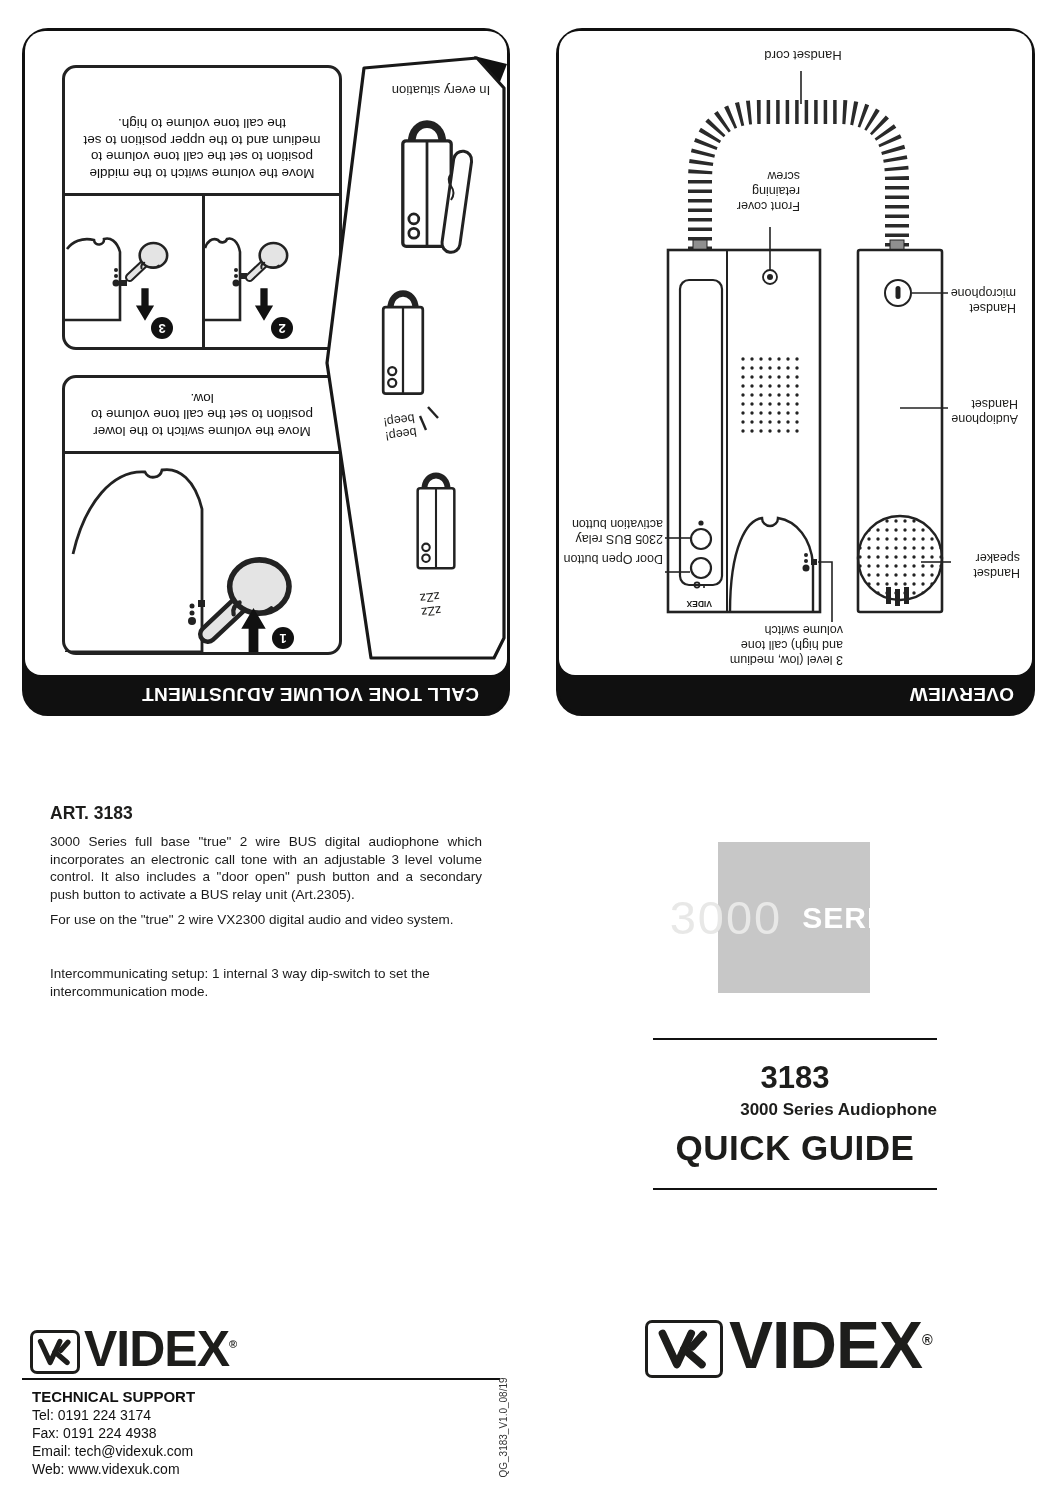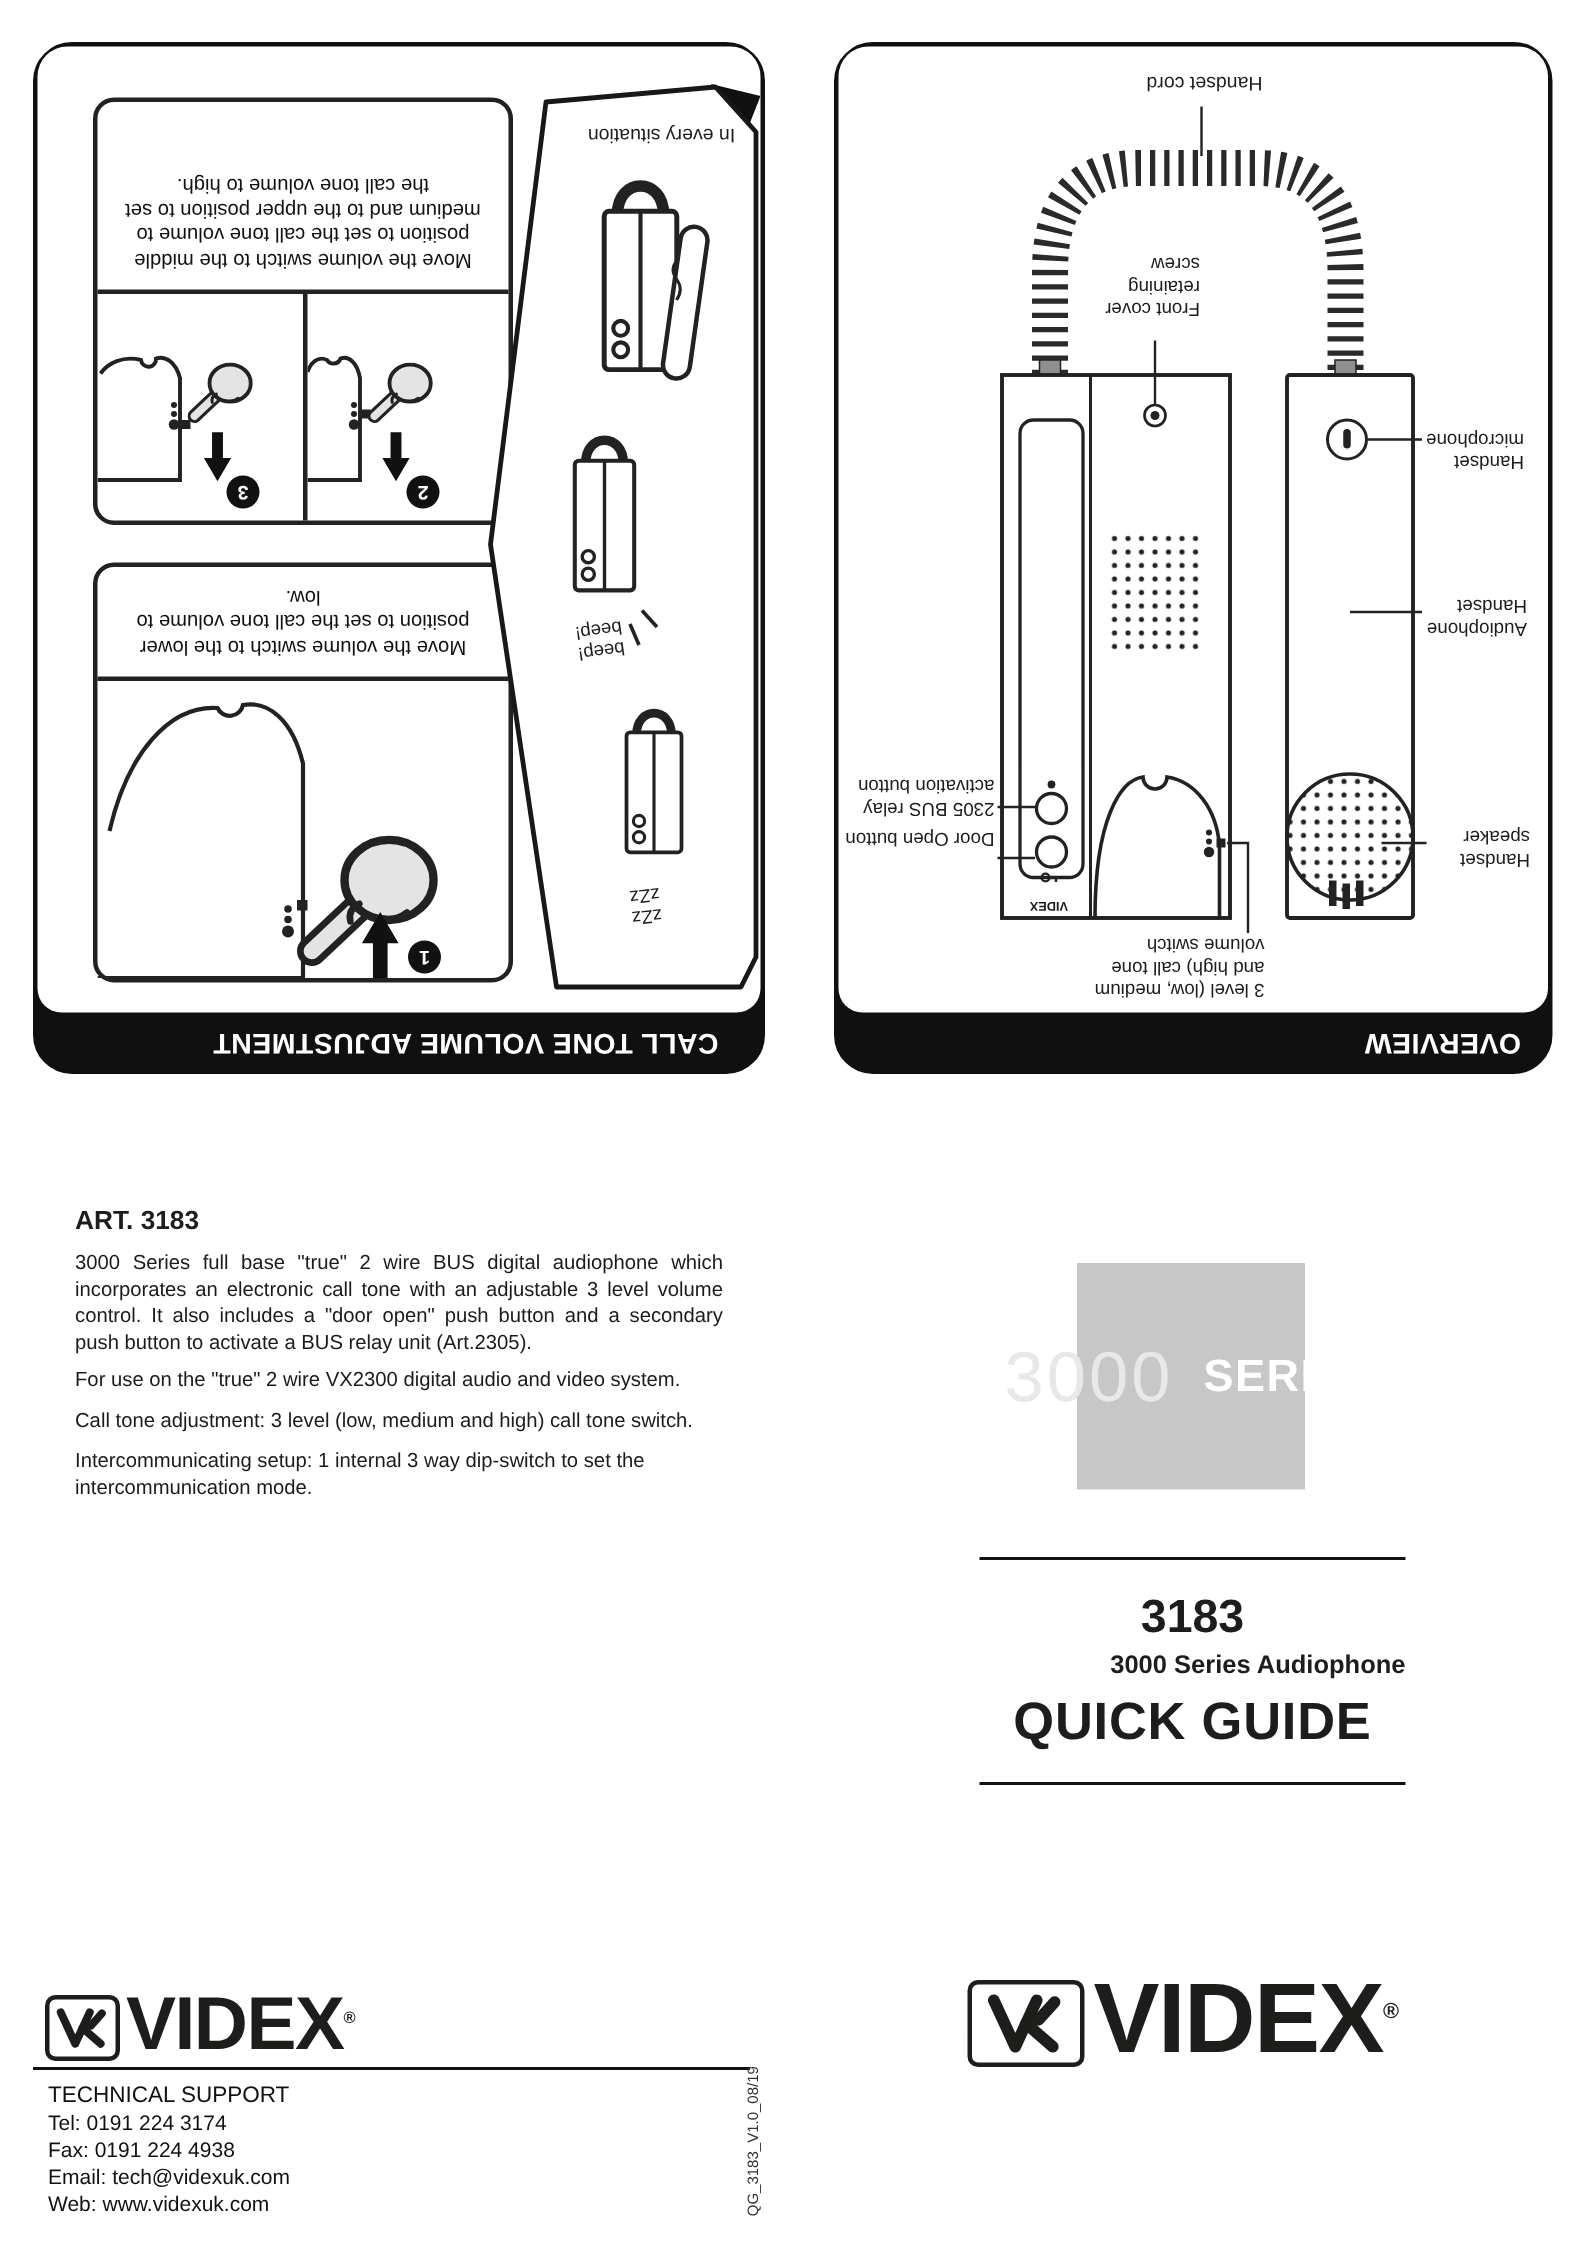--- a/index.html
+++ b/index.html
@@ -239,21 +239,20 @@
     </div>
 
     <div class="panel-bar">
       <div class="bar-title" style="padding-left:18px">OVERVIEW</div>
     </div>
   </div>
 
   <div class="h-art" style="left:50px;top:803px">ART. 3183</div>
   <div class="para just" style="left:50px;top:833px;width:432px">3000 Series full base "true" 2 wire BUS digital audiophone which incorporates an electronic call tone with an adjustable 3 level volume control. It also includes a "door open" push button and a secondary push button to activate a BUS relay unit (Art.2305).</div>
   <div class="para" style="left:50px;top:911px;width:440px">For use on the "true" 2 wire VX2300 digital audio and video system.</div>
-  <div class="para" style="left:50px;top:938px;width:440px">Call tone adjustment: 3 level (low, medium and high) call tone switch.</div>
   <div class="para" style="left:50px;top:965px;width:412px">Intercommunicating setup: 1 internal 3 way dip-switch to set the intercommunication mode.</div>
 
   <div class="badge" style="left:718px;top:842px;width:152px;height:151px">
     <div class="b1">3000</div>
     <div class="b2">SERIES</div>
   </div>
 
   <div class="rule" style="left:653px;top:1038px;width:284px"></div>
   <div class="tb-model" style="left:653px;top:1060px;width:284px">3183</div>
   <div class="tb-prod" style="left:653px;top:1100px;width:284px">3000 Series Audiophone</div>
@@ -262,21 +261,21 @@
 
   <div class="logo" style="left:30px;top:1328px;height:46px">
     <div class="lbox" style="width:50px;height:44px">
       <svg width="42" height="34" viewBox="0 0 52 40">
           <use href="#vxmark"></use>
         </svg>
     </div>
     <div class="ltxt" style="font-size:50px;margin-left:4px"><span>VIDEX</span><sup>®</sup></div>
   </div>
   <div class="rule" style="left:22px;top:1378px;width:478px;border-top-width:2px"></div>
-  <div class="support-line" style="left:32px;top:1388px;font-weight:normal;font-size:15px">TECHNICAL SUPPORT</div>
+  <div class="support-line" style="left:32px;top:1388px;font-weight:bold;font-size:15px">TECHNICAL SUPPORT</div>
   <div class="support-line" style="left:32px;top:1407px">Tel: 0191 224 3174</div>
   <div class="support-line" style="left:32px;top:1425px">Fax: 0191 224 4938</div>
   <div class="support-line" style="left:32px;top:1443px">Email: tech@videxuk.com</div>
   <div class="support-line" style="left:32px;top:1461px">Web: www.videxuk.com</div>
   <div class="doccode">QG_3183_V1.0_08/19</div>
 
   <div class="logo" style="left:645px;top:1316px;height:62px">
     <div class="lbox" style="width:78px;height:58px;border-width:3.5px">
       <svg width="62" height="48" viewBox="0 0 52 40">
           <use href="#vxmark"></use>

